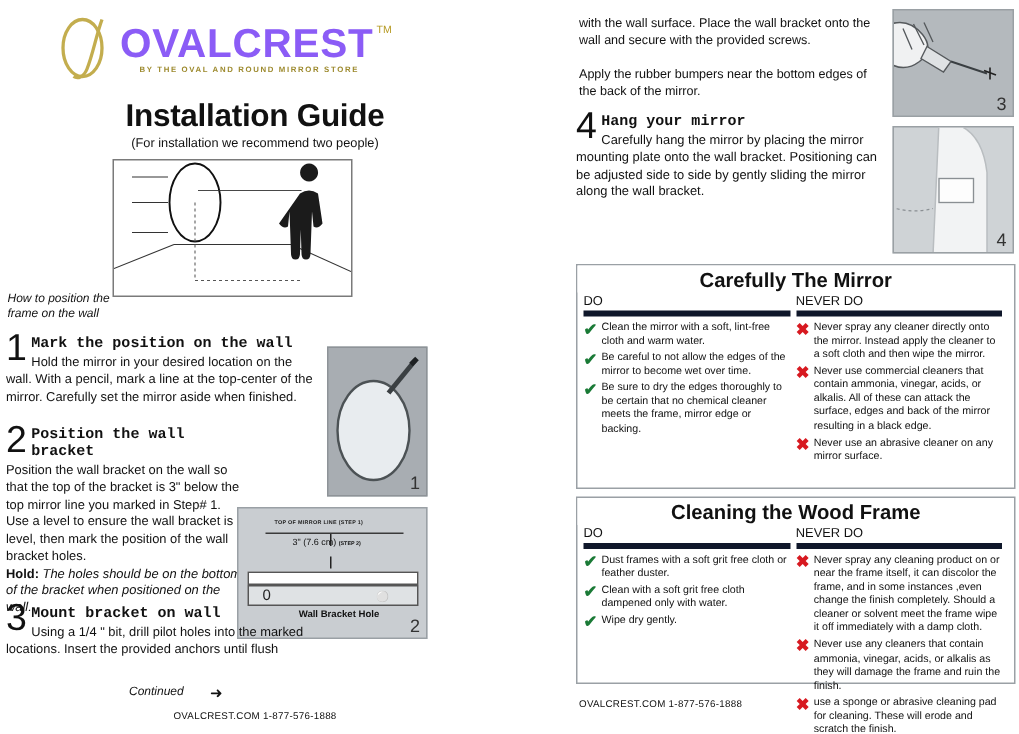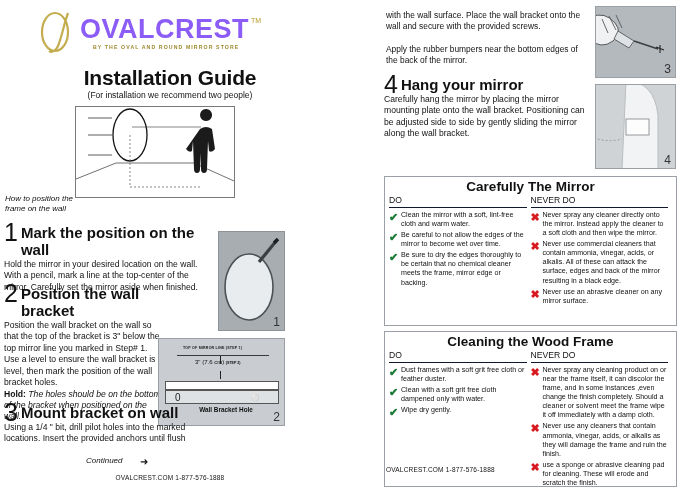--- a/index.html
+++ b/index.html
@@ -47,21 +47,21 @@
     position: absolute; left: 5px; top: 194px; width: 72px;
     font-size: 8px; font-style: italic; line-height: 1.25; color: #111;
   }
 
   
   .step { position: absolute; width: 200px; }
   .step-num {
     float: left; font-size: 25px; line-height: 20px; font-weight: normal;
     margin-right: 3px; margin-top: -2px; font-family: "Liberation Sans", sans-serif;
   }
-  .step-head { font-size: 15px; font-weight: bold; margin-left: 2px; }
+  .step-head { font-size: 10px; font-weight: bold; margin-left: 2px; font-family: Liberation Mono, monospace; }
   .step-body { font-size: 8.6px; line-height: 1.33; margin-top: 1px; clear: none; }
   .step-note { font-size: 8.6px; line-height: 1.33; }
   .step-note b { font-style: normal; }
   .step-note i { font-style: italic; }
 
   .s1 { left: 4px; top: 224px; width: 206px; }
   .s2 { left: 4px; top: 285px; width: 160px; }
   .s3 { left: 4px; top: 404px; width: 210px; }
 
   .mirror-panel {
@@ -122,30 +122,30 @@
     position: absolute; left: 215px; top: 84px; width: 81px; height: 85px;
     background: #cfd3d6; border: 1px solid #9aa0a4; overflow: hidden;
   }
 
   
   .care {
     position: absolute; left: 4px; width: 293px;
     border: 1px solid #9aa0a5; background: #fff;
   }
   .care-mirror { top: 176px; height: 150px; }
-  .care-frame  { top: 331px; height: 156px; }
+  .care-frame  { top: 331px; height: 125px; }
 
   .care-title {
     text-align: center; font-size: 13.5px; font-weight: bold;
     padding: 2px 0 1px; background: #fff;
   }
   .care-cols { display: flex; padding: 0 4px; }
   .care-col { width: 50%; padding-right: 4px; }
   .care-colhead {
-    font-size: 8.6px; padding-bottom: 2px; border-bottom: 1px solid #0f172a; margin-bottom: 3px;
+    font-size: 8.6px; padding-bottom: 2px; border-bottom: 4px solid #0f172a; margin-bottom: 3px;
   }
   .care-item { display: flex; margin-bottom: 2px; }
   .care-ico { width: 12px; flex: 0 0 12px; font-size: 11px; line-height: 1; padding-top: 1px; }
   .ico-do { color: #1a7a36; font-weight: bold; }
   .ico-no { color: #d71920; font-weight: bold; }
   .care-text { font-size: 7.1px; line-height: 1.28; flex: 1; }
 
   .footer-right {
     position: absolute; left: 6px; top: 466px; font-size: 6.5px; letter-spacing: .2px;
   }

